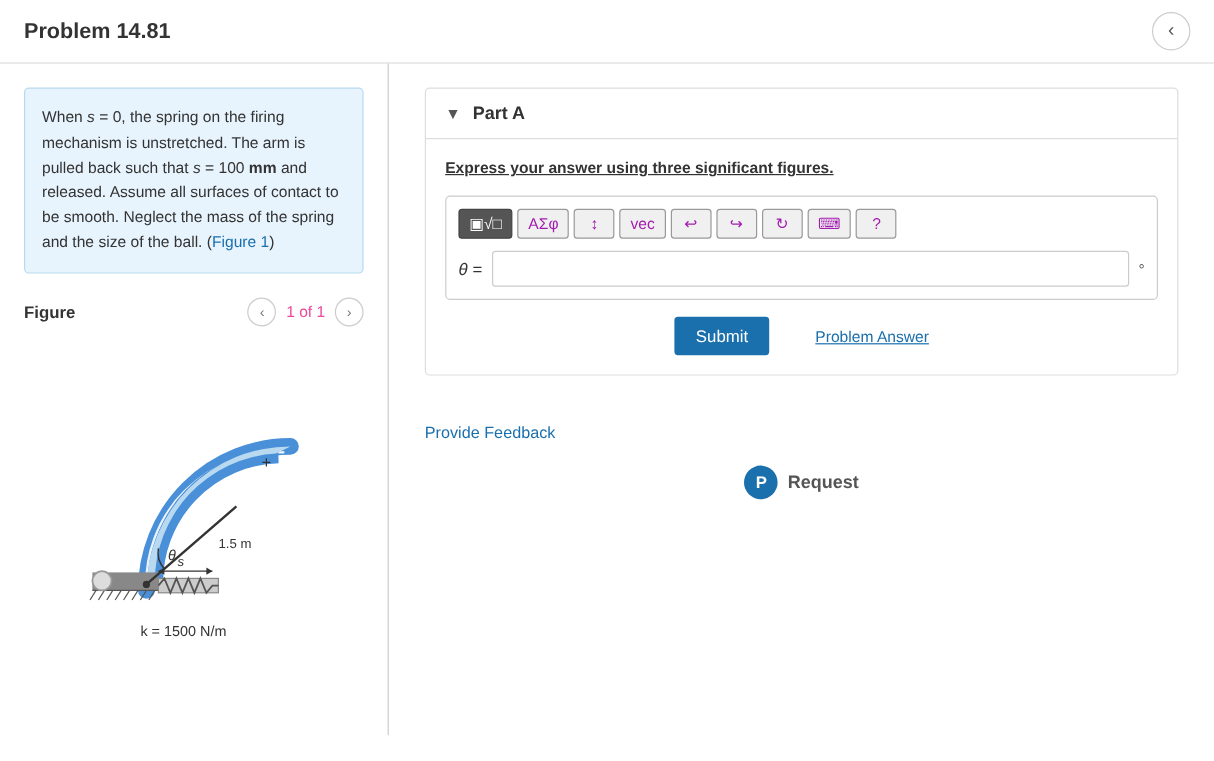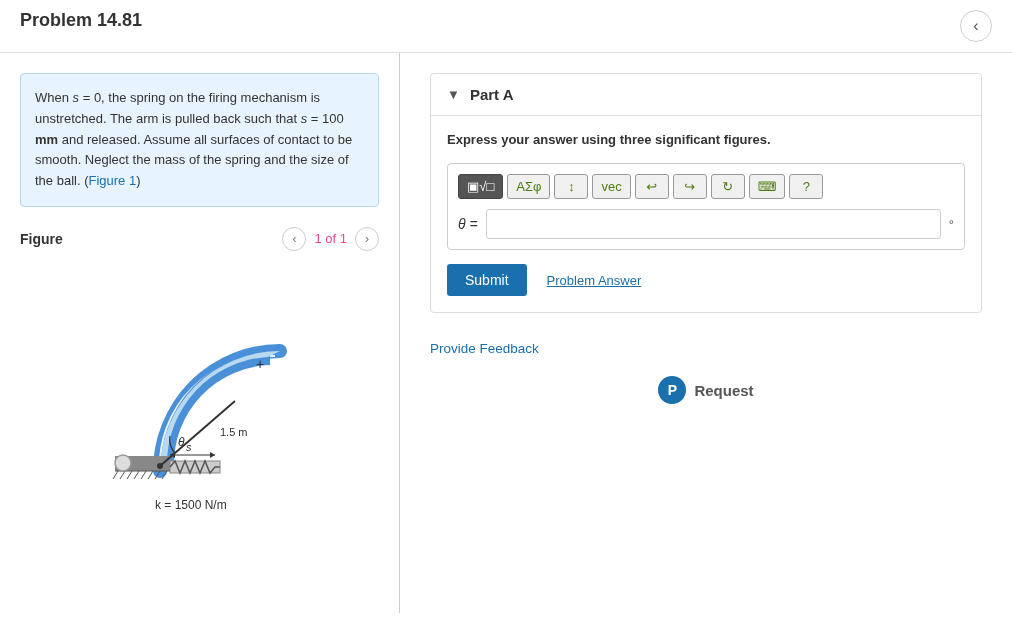--- a/index.html
+++ b/index.html
@@ -1,20 +1,21 @@
 <!DOCTYPE html>
 <html><head>
   <meta charset="utf-8">
   <style>
     * { box-sizing: border-box; margin: 0; padding: 0; }
     body { font-family: Arial, Helvetica, sans-serif; font-size: 14px; color: #333; background: #fff; }
 
     .top-bar {
       display: flex;
       justify-content: space-between;
+      align-items: center;
       padding: 10px 20px;
       border-bottom: 1px solid #ddd;
     }
     .problem-title {
       font-size: 18px;
       font-weight: bold;
     }
     .back-btn {
       width: 32px; height: 32px;
       border: 1px solid #ccc;
@@ -23,21 +24,21 @@
       cursor: pointer;
       display: flex; align-items: center; justify-content: center;
       font-size: 16px;
       color: #555;
     }
     .main-layout {
       display: flex;
       min-height: 560px;
     }
     .left-panel {
-      width: 400px;
+      width: 324px;
       border-right: 1px solid #ccc;
       padding: 20px;
       flex-shrink: 0;
     }
     .problem-text-box {
       background: #e8f4fd;
       border: 1px solid #b8d9f0;
       border-radius: 4px;
       padding: 14px;
       font-size: 13px;
@@ -89,42 +90,42 @@
       align-items: center;
       padding: 12px 16px;
       border-bottom: 1px solid #ddd;
       font-weight: bold;
       font-size: 15px;
       cursor: pointer;
     }
     .part-header .arrow { margin-right: 10px; color: #555; font-size: 13px; }
     .part-body { padding: 16px; }
     .part-question { font-size: 13.5px; margin-bottom: 8px; }
-    .part-instruction { font-weight: bold; font-size: 13px; margin-bottom: 16px; }
+    .part-instruction { font-weight: bold; font-size: 13px; margin-bottom: 16px; text-decoration: underline; }
     .answer-box {
       border: 1px solid #ccc;
       border-radius: 4px;
       padding: 10px;
       margin-bottom: 14px;
     }
     .toolbar {
       display: flex;
       align-items: center;
       gap: 4px;
       margin-bottom: 10px;
       flex-wrap: wrap;
     }
     .toolbar-btn {
       padding: 4px 8px;
       border: 1px solid #999;
       border-radius: 3px;
       background: #f0f0f0;
       cursor: pointer;
       font-size: 13px;
-      color: #4d7c0f;
+      color: #a21caf;
       min-width: 34px;
       text-align: center;
     }
     .toolbar-btn.formula { background: #555; color: #fff; border-color: #444; }
     .toolbar-btn.vec-btn { background: #f0f0f0; }
     .input-row {
       display: flex;
       align-items: center;
       gap: 8px;
     }
@@ -134,22 +135,23 @@
       height: 30px;
       border: 1px solid #ccc;
       border-radius: 3px;
       padding: 4px 8px;
       font-size: 14px;
     }
     .unit-label { font-size: 13px; color: #555; }
     .action-row {
       display: flex;
       align-items: center;
-      gap: 20px;
+      gap: 38px;
       margin-top: 4px;
+      justify-content: center;
     }
     .submit-btn {
       background: #1a6fad;
       color: #fff;
       border: none;
       border-radius: 3px;
       padding: 8px 18px;
       font-size: 14px;
       cursor: pointer;
     }
@@ -159,21 +161,21 @@
       cursor: pointer;
       text-decoration: underline;
       background: none;
       border: none;
     }
     .feedback-link {
       color: #1a6fad;
       font-size: 13.5px;
       cursor: pointer;
       text-decoration: none;
-      margin-top: 8px;
+      margin-top: 20px;
       display: inline-block;
     }
     .pearson-footer {
       text-align: center;
       padding: 20px;
       color: #555;
       font-size: 15px;
       font-weight: bold;
     }
     .pearson-logo {

